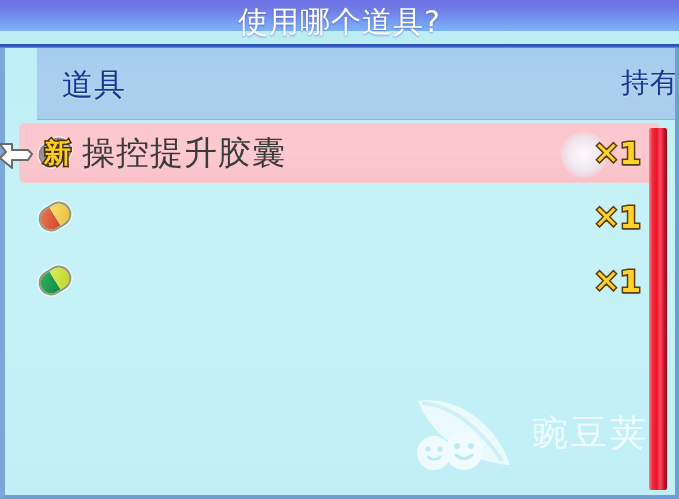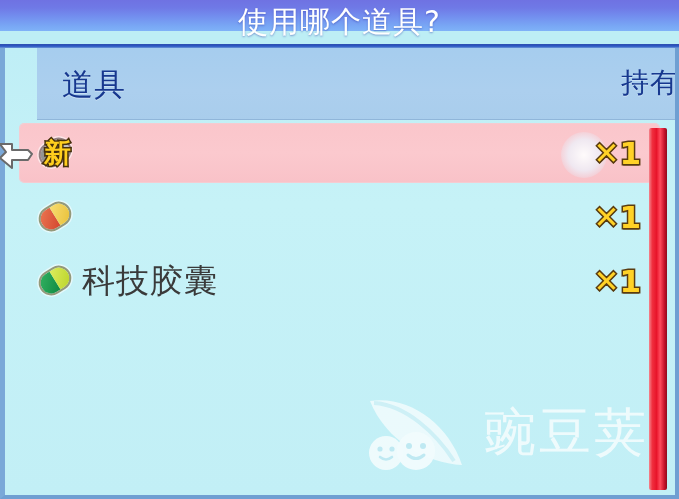--- a/index.html
+++ b/index.html
@@ -222,21 +222,21 @@
     position: absolute;
     right: 26px;
     bottom: 14px;
     height: 96px;
     display: flex;
     align-items: center;
     opacity: .78;
     pointer-events: none;
   }
   #watermark-text {
-    font-size: 52px;
+    font-size: 36px;
     color: #ffffff;
     letter-spacing: 3px;
     margin-left: 10px;
     opacity: .92;
   }
 </style>
 </head>
 <body>
 
 <div id="screen">
@@ -256,20 +256,21 @@
     <div id="list">
 
       <div class="row selected">
         <div class="row-icon">
           <div class="capsule" style="border-color:rgba(90,90,90,.65);">
             <div class="half-a" style="background:linear-gradient(135deg,#9b9b9b,#7d7d7d);"></div>
             <div class="half-b" style="background:linear-gradient(135deg,#d6d6d6,#b4b4b4);"></div>
           </div>
         </div>
         <div class="new-badge">新</div>
+        <div class="row-label">操控提升胶囊</div>
         <div class="qty-glow"></div>
         <div class="row-qty">✕1</div>
       </div>
 
       <div class="row">
         <div class="row-icon">
           <div class="capsule">
             <div class="half-a" style="background:linear-gradient(135deg,#ec7a54,#d4472f);"></div>
             <div class="half-b" style="background:linear-gradient(135deg,#f7dd72,#e8bf35);"></div>
           </div>
@@ -277,21 +278,20 @@
         <div class="row-qty">✕1</div>
       </div>
 
       <div class="row">
         <div class="row-icon">
           <div class="capsule">
             <div class="half-a" style="background:linear-gradient(135deg,#34b463,#118a42);"></div>
             <div class="half-b" style="background:linear-gradient(135deg,#dcec5c,#b9d327);"></div>
           </div>
         </div>
-        <div class="row-label">科技胶囊</div>
         <div class="row-qty">✕1</div>
       </div>
 
     </div>
 
     <div id="scroll-track"></div>
     <div id="scroll-thumb"></div>
 
     <div id="watermark">
       <svg width="118" height="88" viewBox="0 0 118 88">

